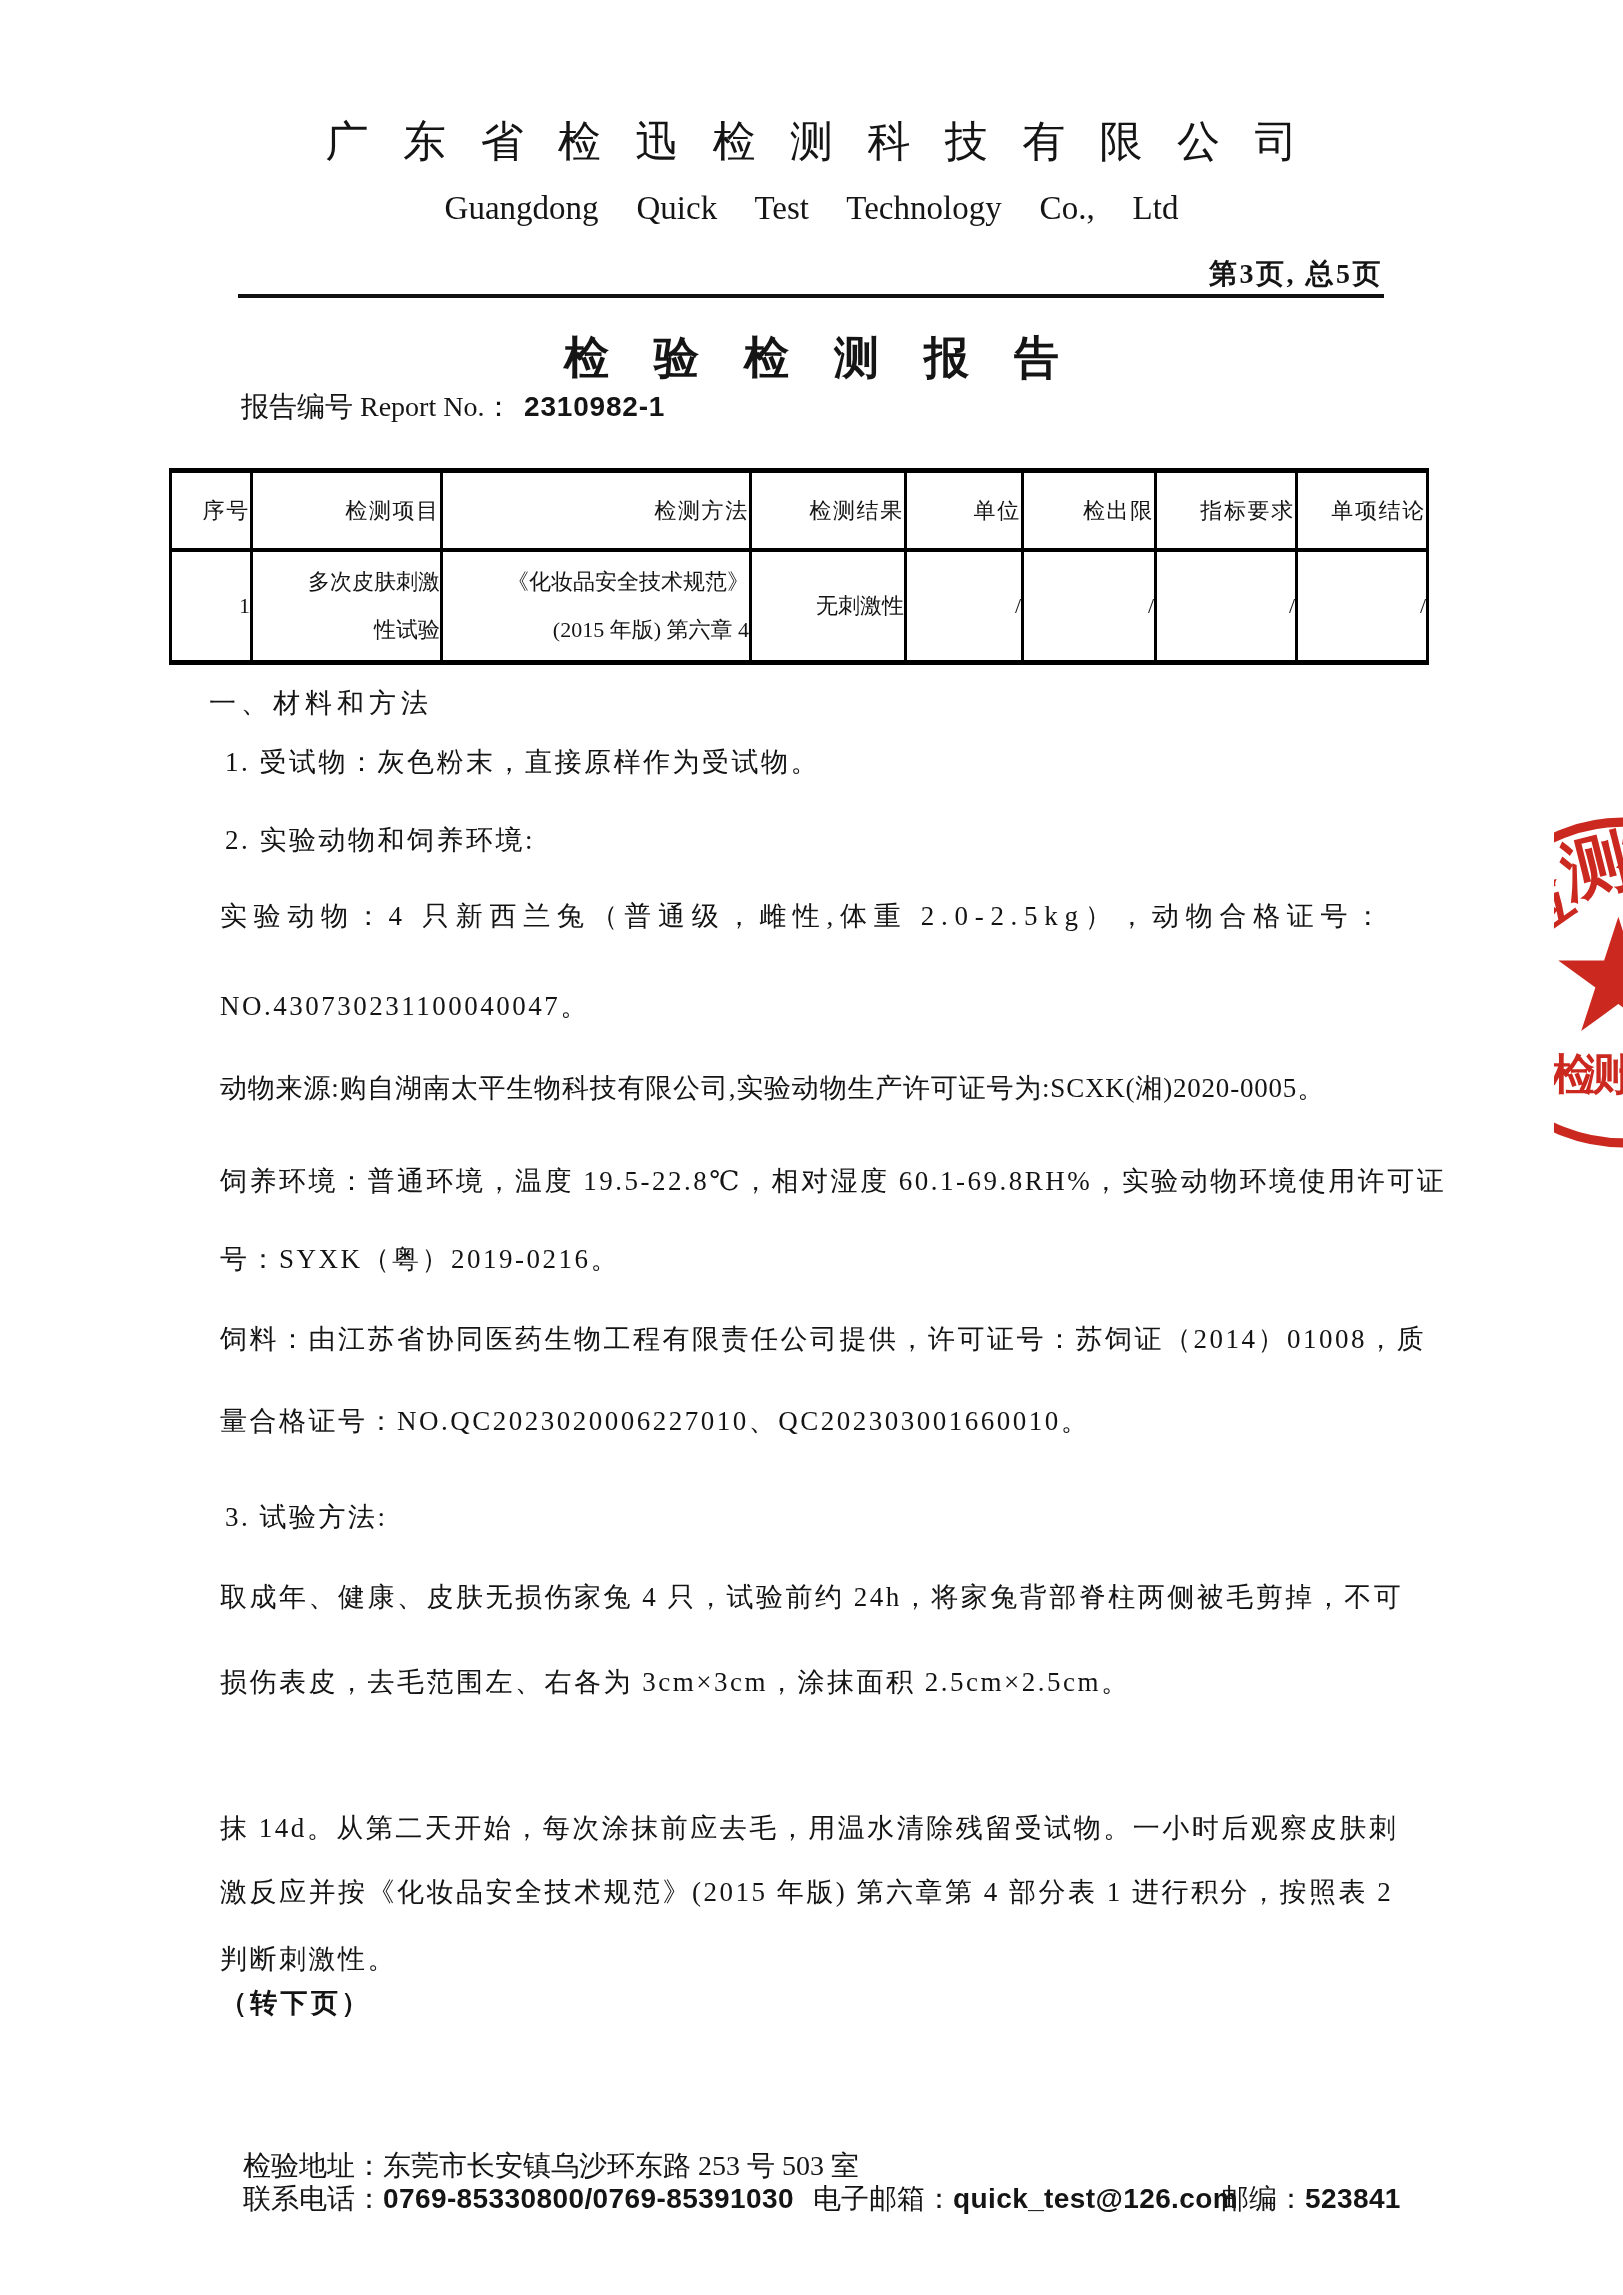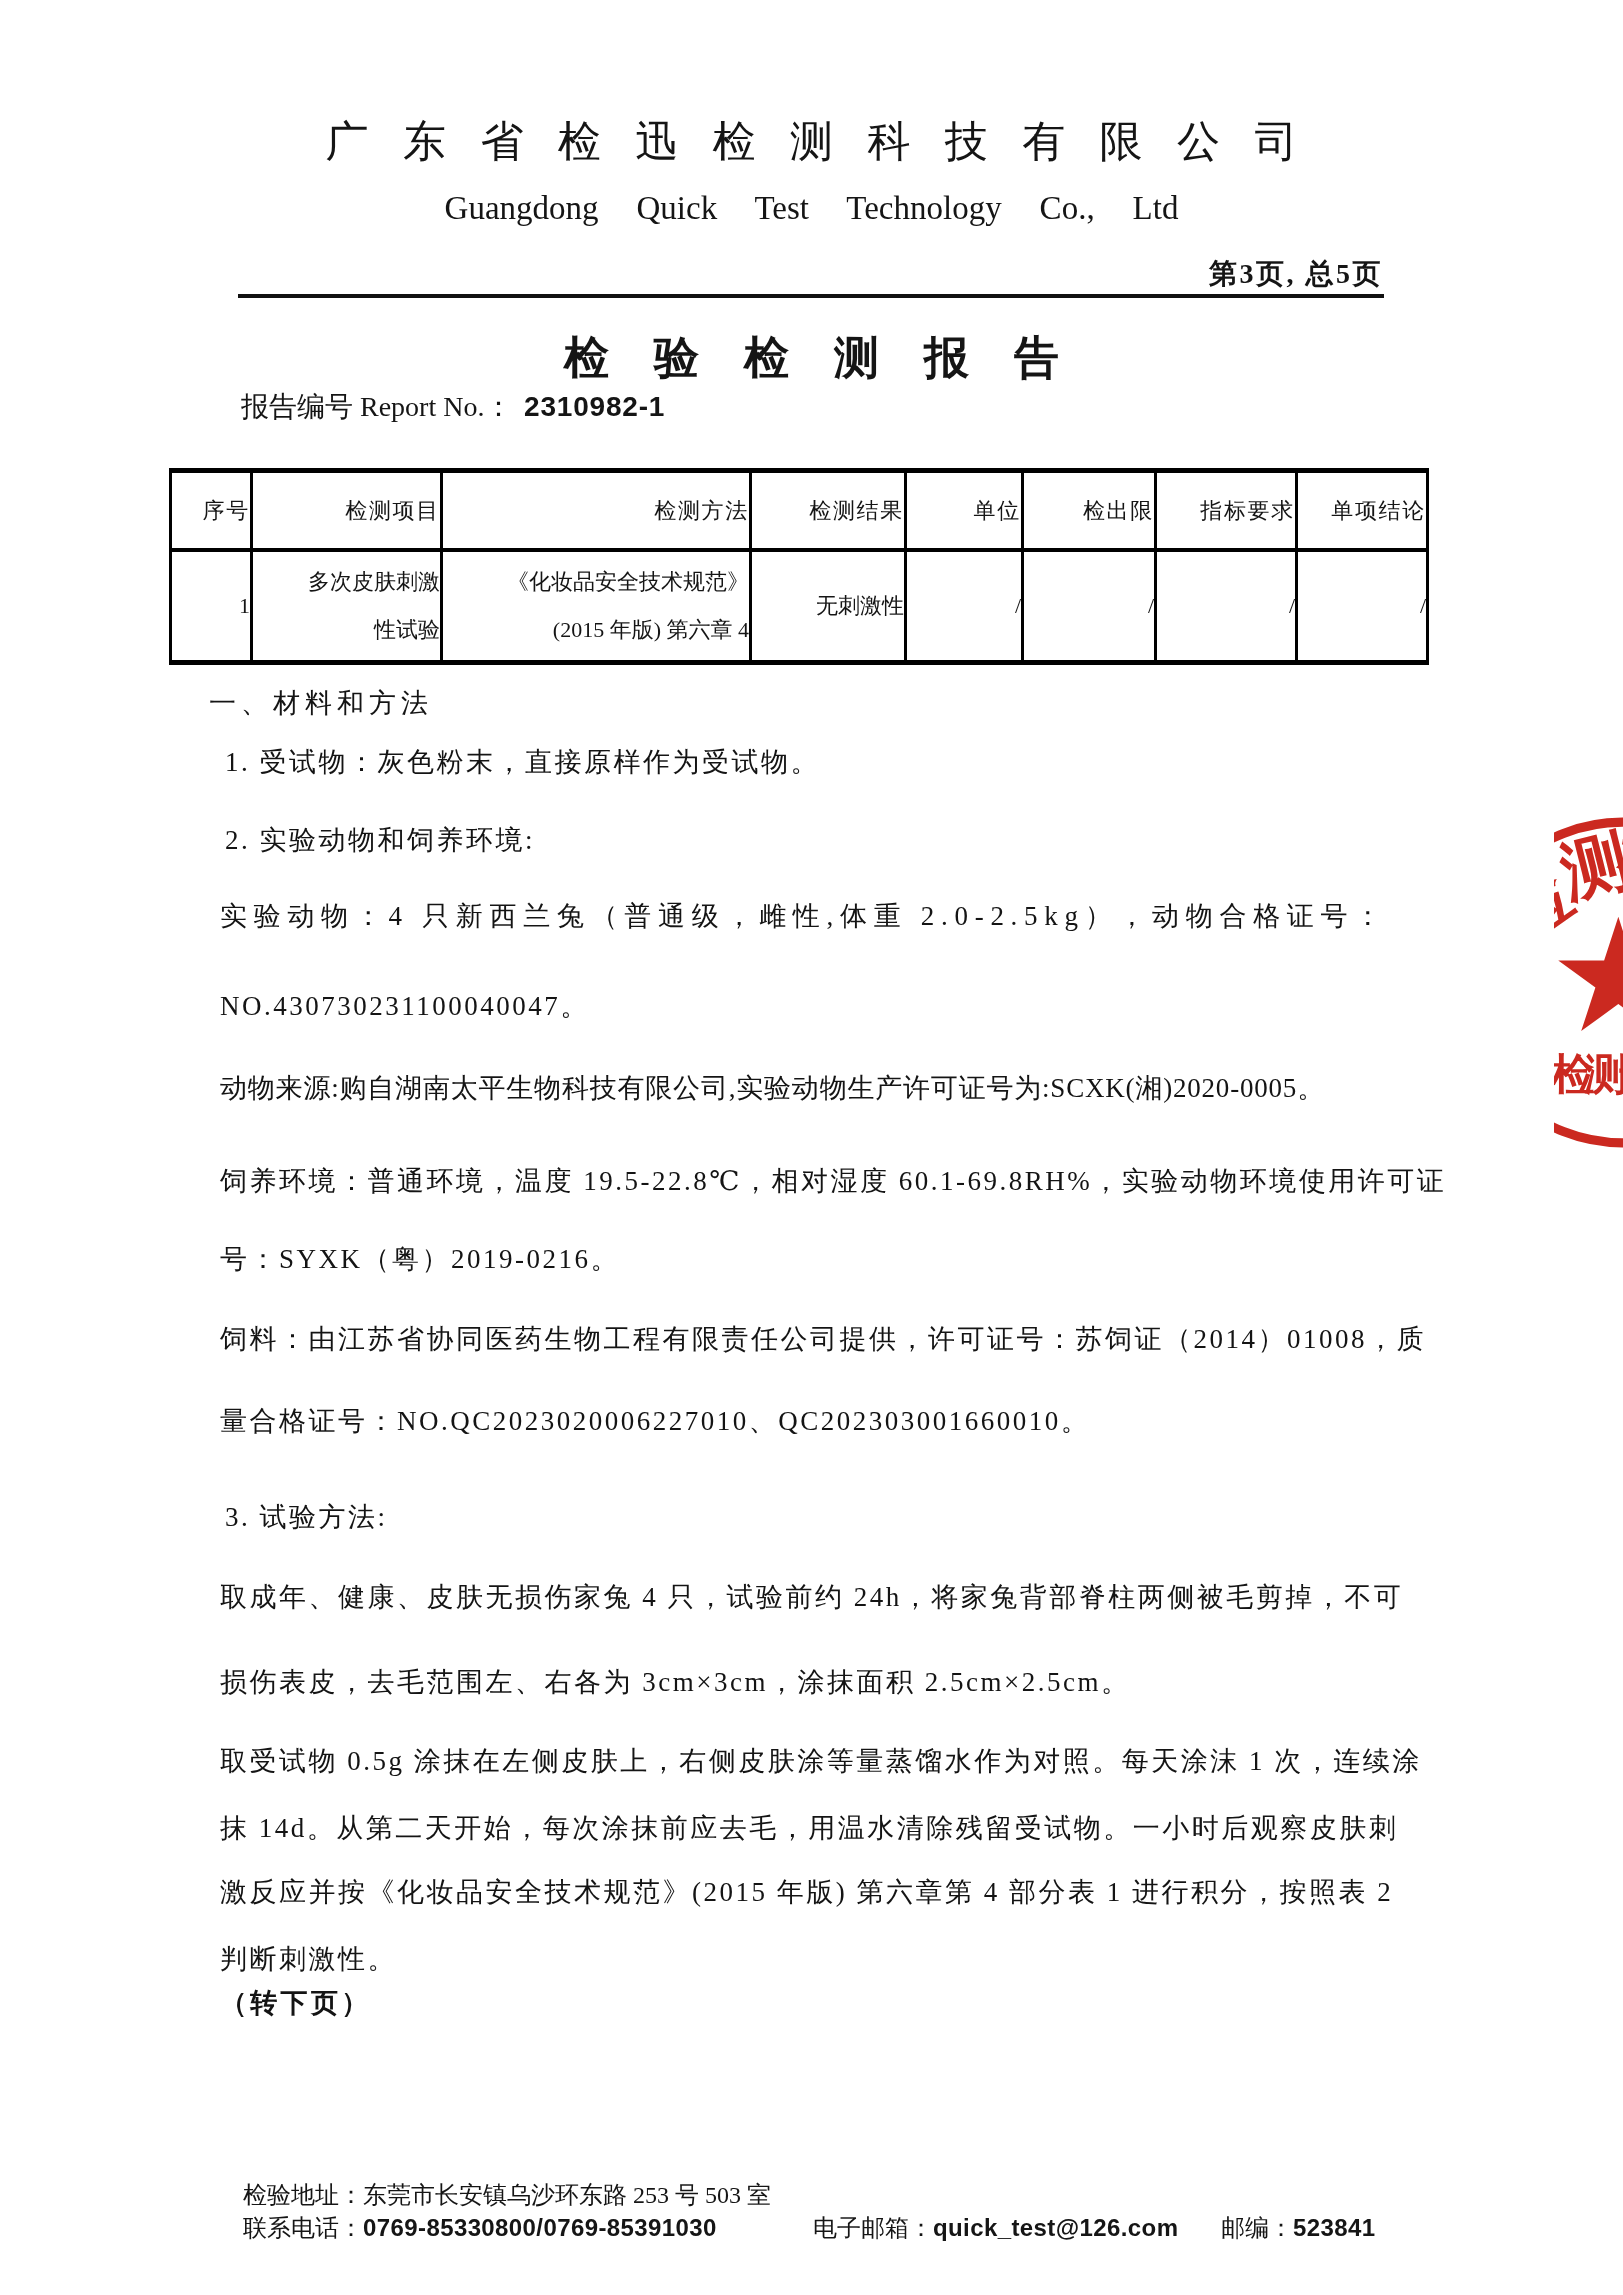--- a/index.html
+++ b/index.html
@@ -58,21 +58,21 @@
   .bline{
     position:absolute;left:220px;font-size:27px;letter-spacing:2.5px;
     white-space:nowrap;color:#141414;
   }
   .bline.head{left:209px;letter-spacing:5px;}
   .bline.num{left:225px;}
   .bline.spread{letter-spacing:6.7px;}
   .bline.tight{letter-spacing:0.8px;}
   .bline.bold{font-weight:bold;letter-spacing:3.3px;}
   
-  .fline{position:absolute;font-size:24px;white-space:nowrap;margin-top:32px;}
+  .fline{position:absolute;font-size:28px;white-space:nowrap;}
   .fval{font-family:"Liberation Sans","DejaVu Sans",sans-serif;font-weight:600;letter-spacing:0.4px;text-align:center;}
   
   .stamp-clip{
     position:absolute;left:1554px;top:808px;width:70px;height:349px;
     overflow:hidden;pointer-events:none;
   }
   .stamp-clip svg{position:absolute;left:0;top:0;}
   .stamp-red-fill{fill:#cb2920;}
   .stamp-ring{fill:none;stroke:#cb2920;stroke-width:11px;}
   .stamp-char{fill:#cb2920;font-family:"Liberation Sans","DejaVu Sans",sans-serif;font-weight:bold;}
@@ -139,21 +139,20 @@
   <div class="bline spread" style="top:898px">实验动物：4 只新西兰兔（普通级，雌性,体重 2.0-2.5kg），动物合格证号：</div>
   <div class="bline" style="top:988px">NO.430730231100040047。</div>
   <div class="bline tight" style="top:1070px">动物来源:购自湖南太平生物科技有限公司,实验动物生产许可证号为:SCXK(湘)2020-0005。</div>
   <div class="bline" style="top:1163px">饲养环境：普通环境，温度 19.5-22.8℃，相对湿度 60.1-69.8RH%，实验动物环境使用许可证</div>
   <div class="bline" style="top:1241px">号：SYXK（粤）2019-0216。</div>
   <div class="bline" style="top:1321px">饲料：由江苏省协同医药生物工程有限责任公司提供，许可证号：苏饲证（2014）01008，质</div>
   <div class="bline" style="top:1403px">量合格证号：NO.QC2023020006227010、QC202303001660010。</div>
   <div class="bline num" style="top:1499px">3. 试验方法:</div>
   <div class="bline" style="top:1579px">取成年、健康、皮肤无损伤家兔 4 只，试验前约 24h，将家兔背部脊柱两侧被毛剪掉，不可</div>
   <div class="bline" style="top:1664px">损伤表皮，去毛范围左、右各为 3cm×3cm，涂抹面积 2.5cm×2.5cm。</div>
-  <div class="bline" style="top:1743px">取受试物 0.5g 涂抹在左侧皮肤上，右侧皮肤涂等量蒸馏水作为对照。每天涂沫 1 次，连续涂</div>
   <div class="bline" style="top:1810px">抹 14d。从第二天开始，每次涂抹前应去毛，用温水清除残留受试物。一小时后观察皮肤刺</div>
   <div class="bline" style="top:1874px">激反应并按《化妆品安全技术规范》(2015 年版) 第六章第 4 部分表 1 进行积分，按照表 2</div>
   <div class="bline" style="top:1941px">判断刺激性。</div>
   <div class="bline bold" style="top:1985px">（转下页）</div>
 
   <div class="stamp-clip">
     <svg width="250" height="349" viewBox="0 0 300 420">
       <circle class="stamp-ring" cx="82" cy="210" r="193"></circle>
       <polygon class="stamp-red-fill" points="77,131 94.1,183.5 149.3,183.5 104.6,216 121.7,268.5 77,236 32.3,268.5 49.4,216 4.7,183.5 59.9,183.5"></polygon>
       <text class="stamp-char" font-size="78" text-anchor="middle" dominant-baseline="central" transform="translate(-22,118) rotate(-35)">检</text>

